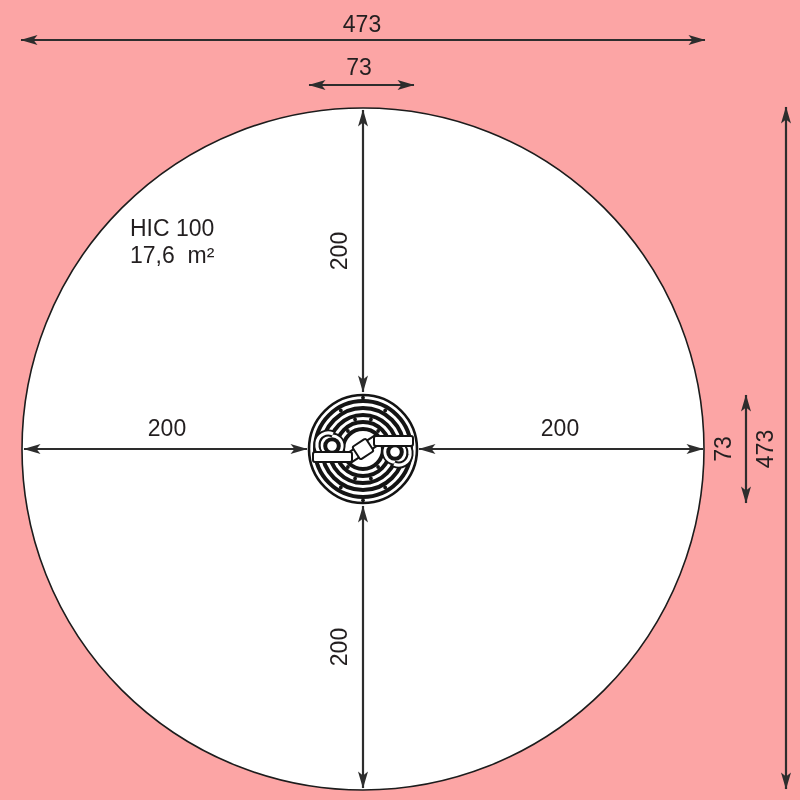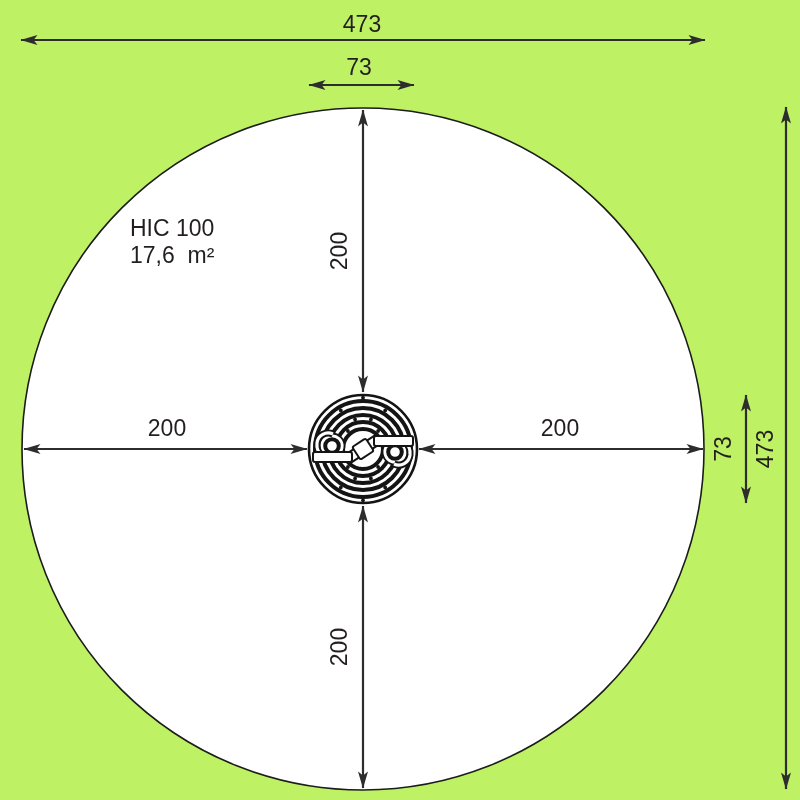--- a/index.html
+++ b/index.html
@@ -4,21 +4,21 @@
 <style>
   html, body {
     margin: 0;
     padding: 0;
     background: #ffffff;
   }
   .canvas {
     position: relative;
     width: 800px;
     height: 800px;
-    background: #bef264;
+    background: #fca5a5;
     overflow: hidden;
   }
   svg { display: block; }
   text {
     font-family: "Liberation Sans", "DejaVu Sans", sans-serif;
     fill: #231f20;
     white-space: pre;
   }
   .dim-label  { font-size: 23px; }
   .info-label { font-size: 23px; }

